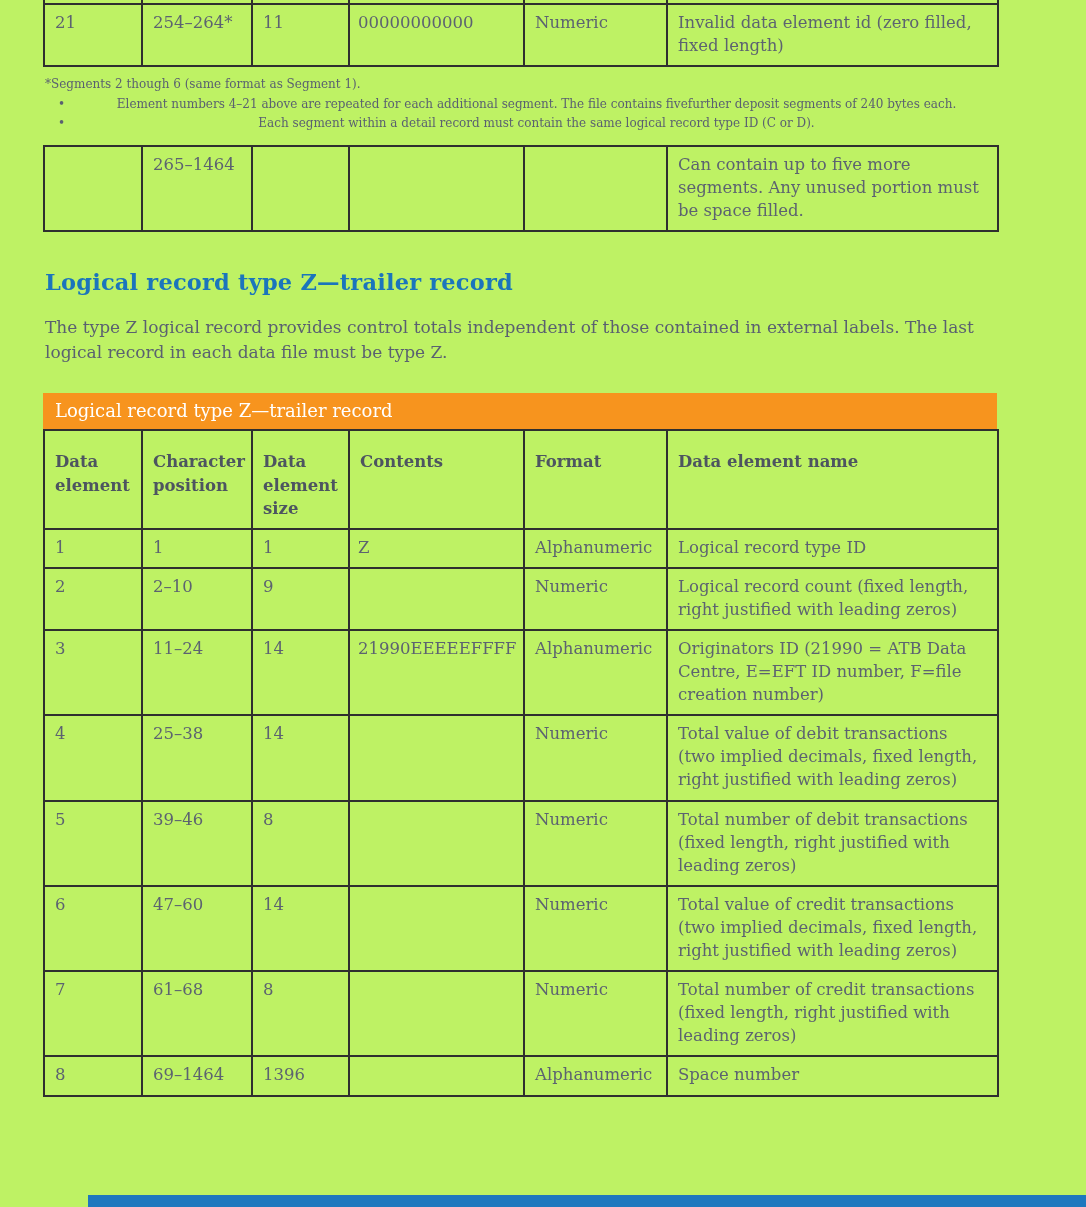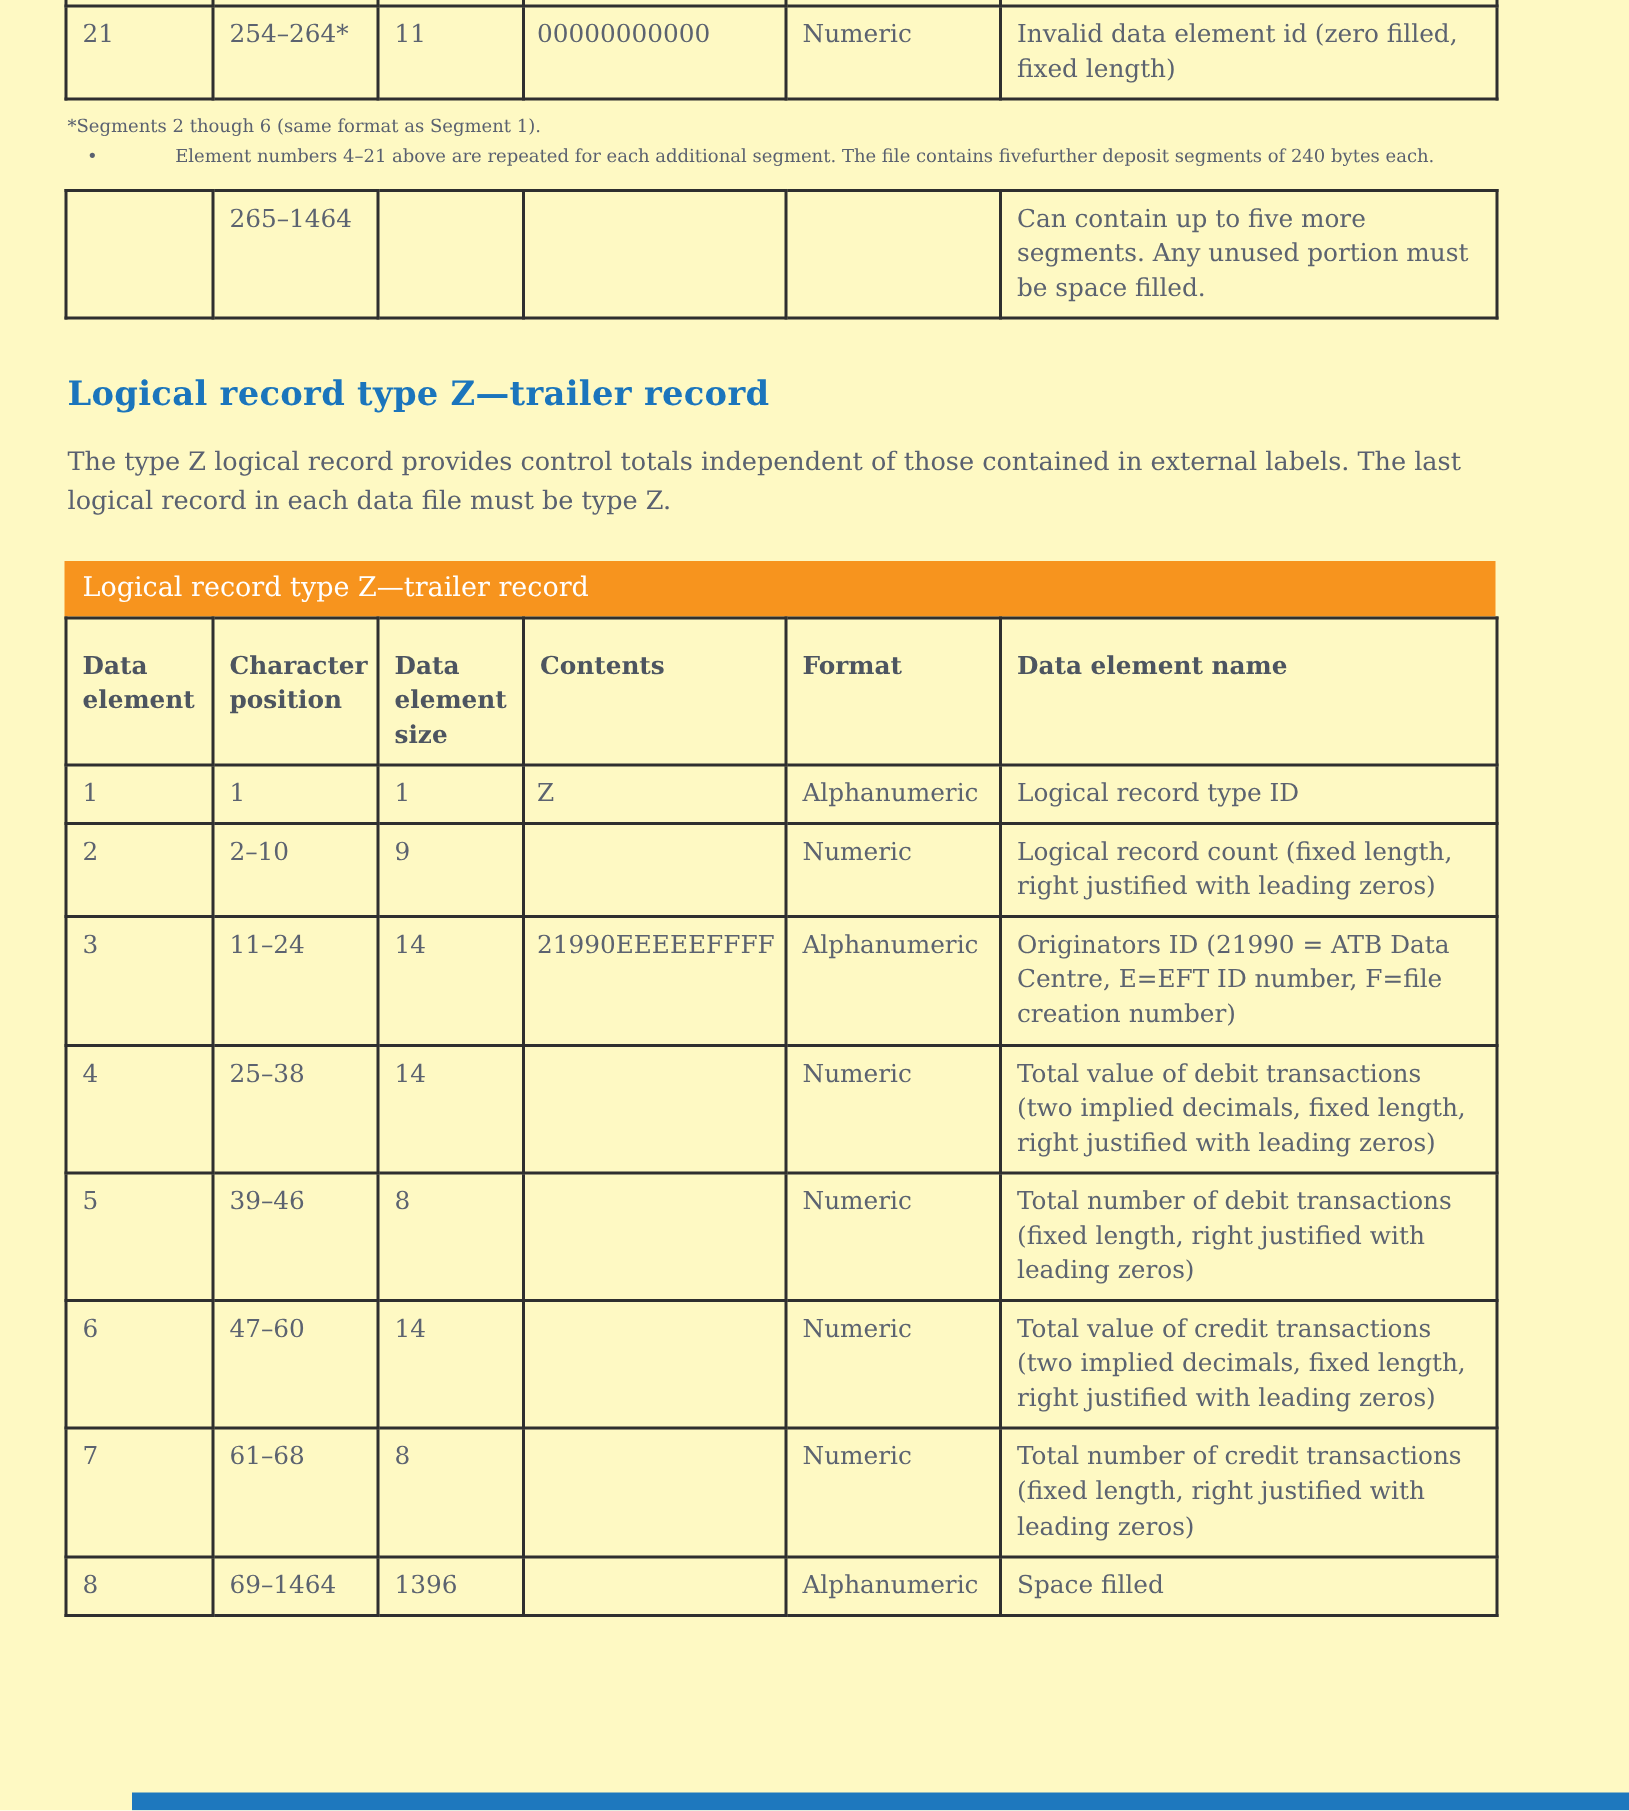--- a/index.html
+++ b/index.html
@@ -1,21 +1,21 @@
 <!DOCTYPE html>
 <html><head>
 <meta charset="utf-8">
 <style>
   html,body{margin:0;padding:0;background:#ffffff;}
   .page{
     position:relative;
     width:1086px;
     height:1207px;
     overflow:hidden;
-    background:#fef9c3;
+    background:#bef264;
     font-family:"DejaVu Serif", serif;
     color:#5a6170;
   }
   .content{position:absolute;left:43px;top:0;width:954px;}
 
   table{border-collapse:collapse;table-layout:fixed;width:954px;}
   td,th{
     border:2px solid #2f2f2f;
     vertical-align:top;
     text-align:left;
@@ -96,20 +96,21 @@
             <td>Numeric</td>
             <td>Invalid data element id (zero filled, fixed length)</td>
           </tr>
         </tbody>
     </table>
 
     <div class="footnotes">
       <div>*Segments 2 though 6 (same format as Segment 1).</div>
       <ul>
           <li>Element numbers 4–21 above are repeated for each additional segment. The file contains fivefurther deposit segments of 240 bytes each.</li>
+          <li>Each segment within a detail record must contain the same logical record type ID (C or D).</li>
         </ul>
     </div>
 
     <table class="overflow-table">
       <colgroup>
         <col style="width:98px">
           <col style="width:110px">
           <col style="width:97px">
         <col style="width:175px">
           <col style="width:143px">
@@ -207,21 +208,21 @@
             <td class="contents-cell"></td>
             <td>Numeric</td>
             <td>Total number of credit transactions (fixed length, right justified with leading zeros)</td>
           </tr>
           <tr>
             <td>8</td>
             <td>69–1464</td>
             <td>1396</td>
             <td class="contents-cell"></td>
             <td>Alphanumeric</td>
-            <td>Space filled</td>
+            <td>Space number</td>
           </tr>
         </tbody>
     </table>
 
   </div>
 
   <div class="footer-bar"></div>
 </div>
 
 </body></html>

